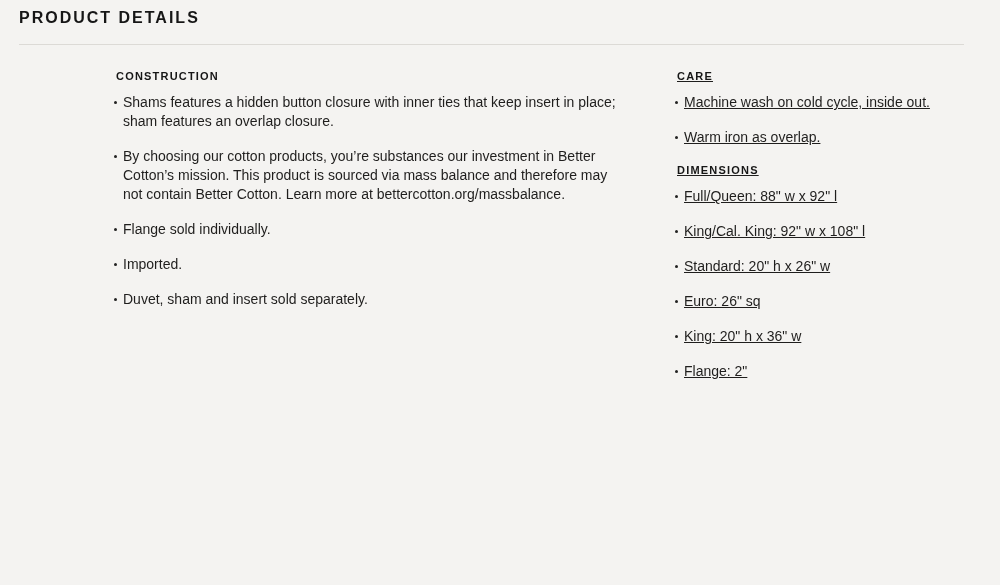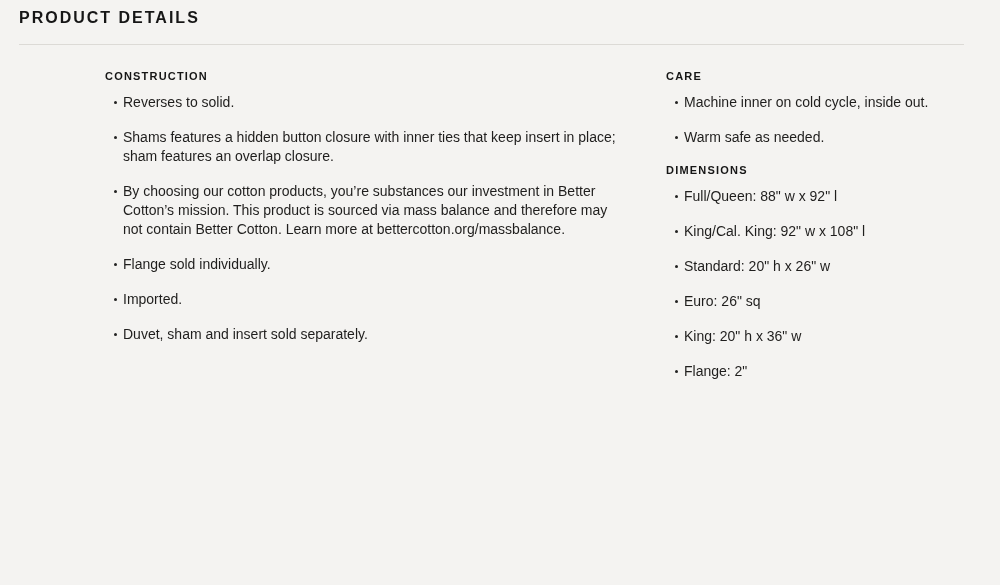--- a/index.html
+++ b/index.html
@@ -43,23 +43,24 @@
     padding: 24px 0 0 105px;
   }
   .col-left {
     width: 515px;
     flex: 0 0 515px;
   }
   .col-right {
     margin-left: 46px;
     flex: 1;
     min-width: 0;
+    text-decoration: underline;
   }
   .section-heading {
-    margin: 0 0 10px 0;
+    margin: 0 0 10px 11px;
     font-size: 11px;
     line-height: 14px;
     font-weight: 700;
     letter-spacing: 1.2px;
     color: var(--heading);
   }
   .section-heading.stacked {
     margin-top: 3px;
   }
   .bullet-list {
@@ -93,34 +94,33 @@
 
   <h2 class="page-title">PRODUCT DETAILS</h2>
 
   <div class="divider"></div>
 
   <div class="content">
 
     <div class="col-left">
       <h3 class="section-heading">CONSTRUCTION</h3>
       <ul class="bullet-list">
-        <li>Reverses to solid.</li>
         <li>Shams features a hidden button closure with inner ties that keep insert in place; sham features an overlap closure.</li>
         <li>By choosing our cotton products, you’re substances our investment in Better Cotton’s mission. This product is sourced via mass balance and therefore may not contain Better Cotton. Learn more at bettercotton.org/massbalance.</li>
         <li>Flange sold individually.</li>
         <li>Imported.</li>
         <li>Duvet, sham and insert sold separately.</li>
       </ul>
     </div>
 
     <div class="col-right">
       <h3 class="section-heading">CARE</h3>
       <ul class="bullet-list">
-        <li>Machine inner on cold cycle, inside out.</li>
-        <li>Warm safe as needed.</li>
+        <li>Machine wash on cold cycle, inside out.</li>
+        <li>Warm iron as overlap.</li>
       </ul>
 
       <h3 class="section-heading stacked">DIMENSIONS</h3>
       <ul class="bullet-list">
         <li>Full/Queen: 88" w x 92" l</li>
         <li>King/Cal. King: 92" w x 108" l</li>
         <li>Standard: 20" h x 26" w</li>
         <li>Euro: 26" sq</li>
         <li>King: 20" h x 36" w</li>
         <li>Flange: 2"</li>

